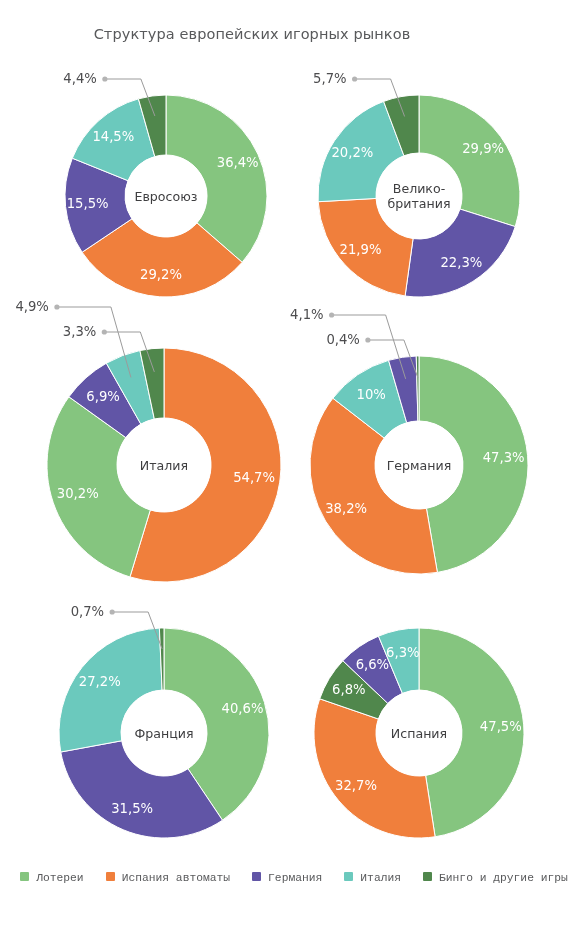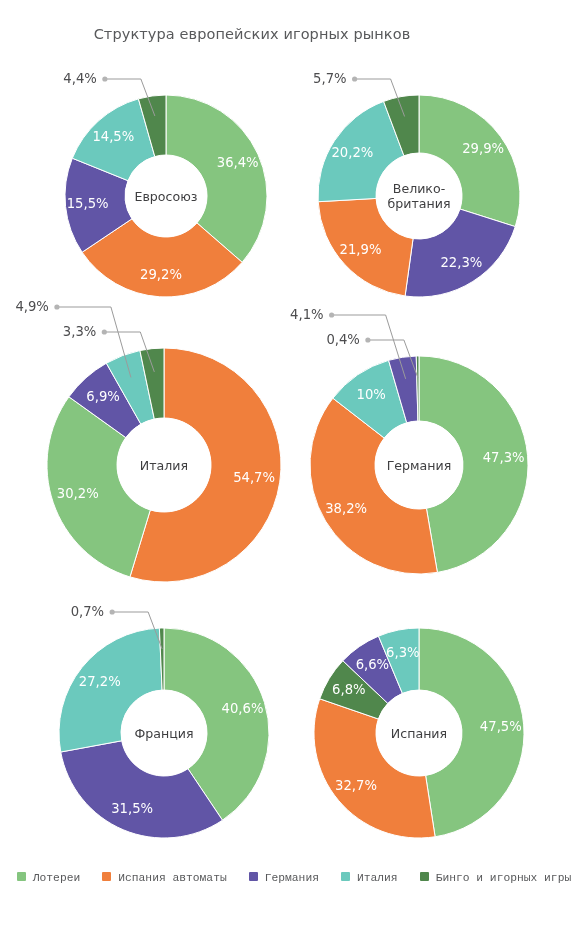--- a/index.html
+++ b/index.html
@@ -215,15 +215,15 @@
     <div class="legend-item">
       <span class="legend-swatch" style="background: rgb(97, 85, 166);"></span>
       <span class="legend-text">Германия</span>
     </div>
     <div class="legend-item">
       <span class="legend-swatch" style="background: rgb(107, 201, 189);"></span>
       <span class="legend-text">Италия</span>
     </div>
     <div class="legend-item">
       <span class="legend-swatch" style="background: rgb(80, 135, 76);"></span>
-      <span class="legend-text">Бинго и игорных игры</span>
+      <span class="legend-text">Бинго и другие игры</span>
     </div>
   </div>
 
 </body></html>

